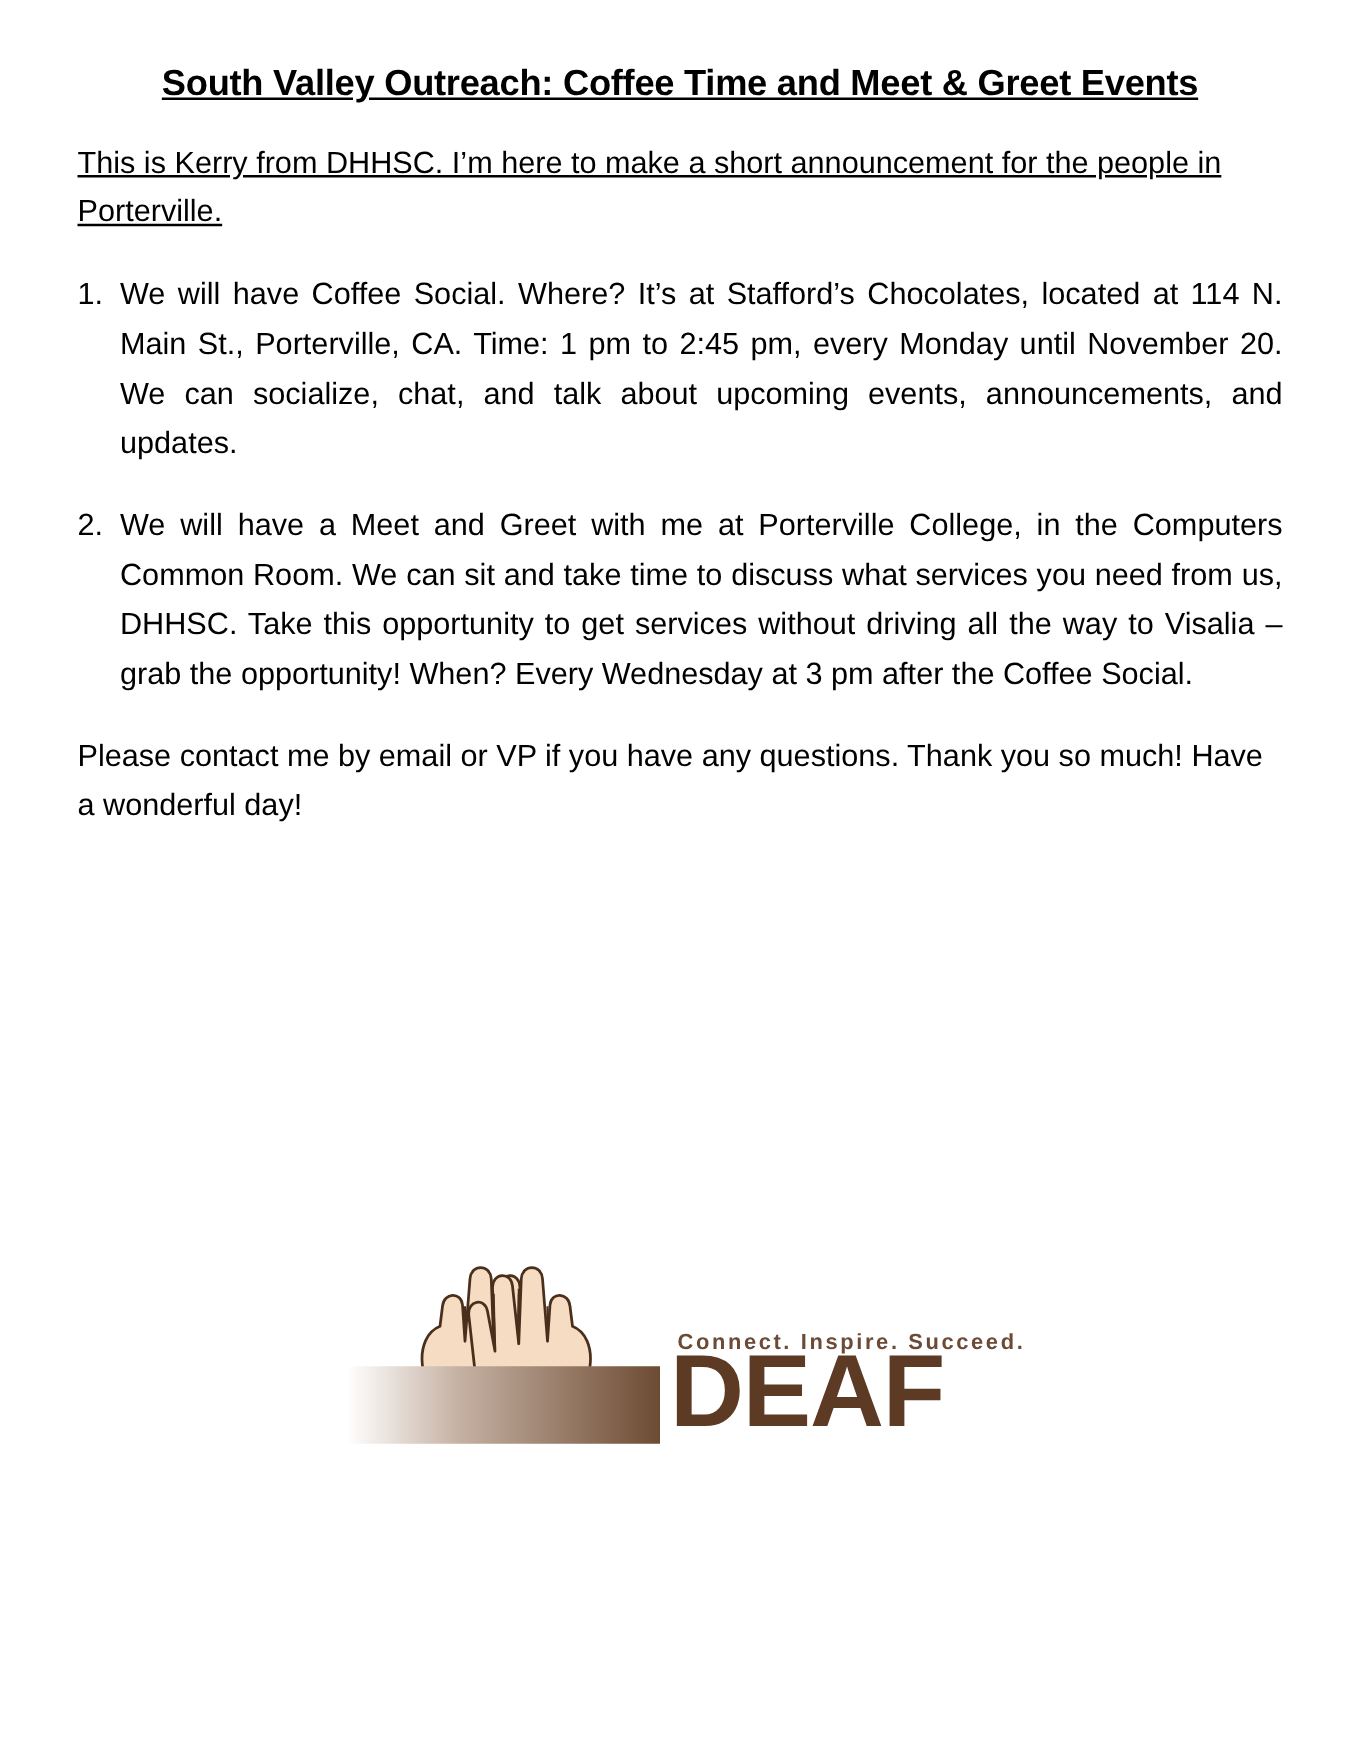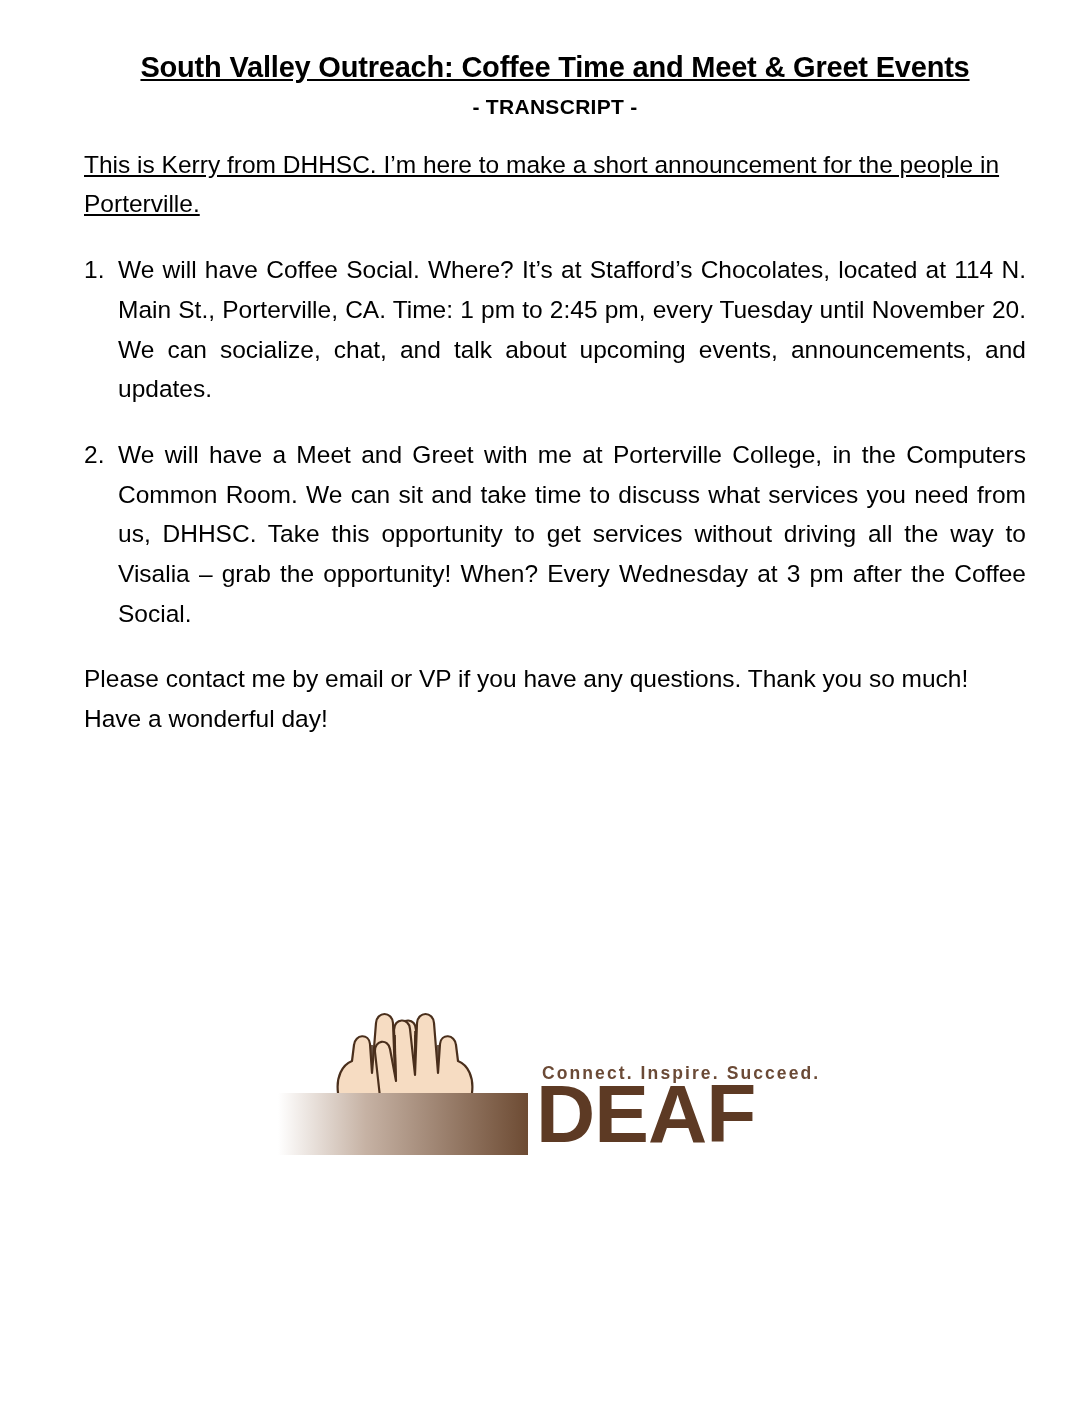--- a/index.html
+++ b/index.html
@@ -13,21 +13,21 @@
     position: relative;
     font-family: "Liberation Sans", sans-serif;
     color: #000000;
     overflow: hidden;
   }
   .page {
     position: relative;
     width: 1088px;
     height: 1408px;
     box-sizing: border-box;
-    padding: 40px 62px 0 84px;
+    padding: 40px 62px 0 62px;
   }
   .doc-title {
     text-align: center;
     font-size: 29px;
     font-weight: bold;
     text-decoration: underline;
     letter-spacing: -0.2px;
     margin: 10px 0 0 0;
     line-height: 1.2;
   }
@@ -144,28 +144,27 @@
     font-style: italic;
     font-weight: bold;
   }
 </style>
 </head>
 <body>
 
 <div class="page">
 
   <h1 class="doc-title">South Valley Outreach: Coffee Time and Meet &amp; Greet Events</h1>
-  <div class="doc-subtitle">- TRANSCRIPT -</div>
 
   <p class="body-text para-intro">This is Kerry from DHHSC.  I’m here to make a short announcement for the people in Porterville.</p>
 
   <div class="list">
     <div class="list-item">
       <div class="list-num">1.</div>
-      <div class="list-body">We will have Coffee Social.  Where?  It’s at Stafford’s Chocolates, located at 114 N. Main St., Porterville, CA.  Time: 1 pm to 2:45 pm, every Tuesday until November 20.  We can socialize, chat, and talk about upcoming events, announcements, and updates.</div>
+      <div class="list-body">We will have Coffee Social.  Where?  It’s at Stafford’s Chocolates, located at 114 N. Main St., Porterville, CA.  Time: 1 pm to 2:45 pm, every Monday until November 20.  We can socialize, chat, and talk about upcoming events, announcements, and updates.</div>
     </div>
     <div class="list-item">
       <div class="list-num">2.</div>
       <div class="list-body">We will have a Meet and Greet with me at Porterville College, in the Computers Common Room.  We can sit and take time to discuss what services you need from us, DHHSC.  Take this opportunity to get services without driving all the way to Visalia – grab the opportunity!  When?  Every Wednesday at 3 pm after the Coffee Social.</div>
     </div>
   </div>
 
   <p class="para-closing">Please contact me by email or VP if you have any questions.  Thank you so much!  Have a wonderful day!</p>
 
   <div class="logo-wrap">

